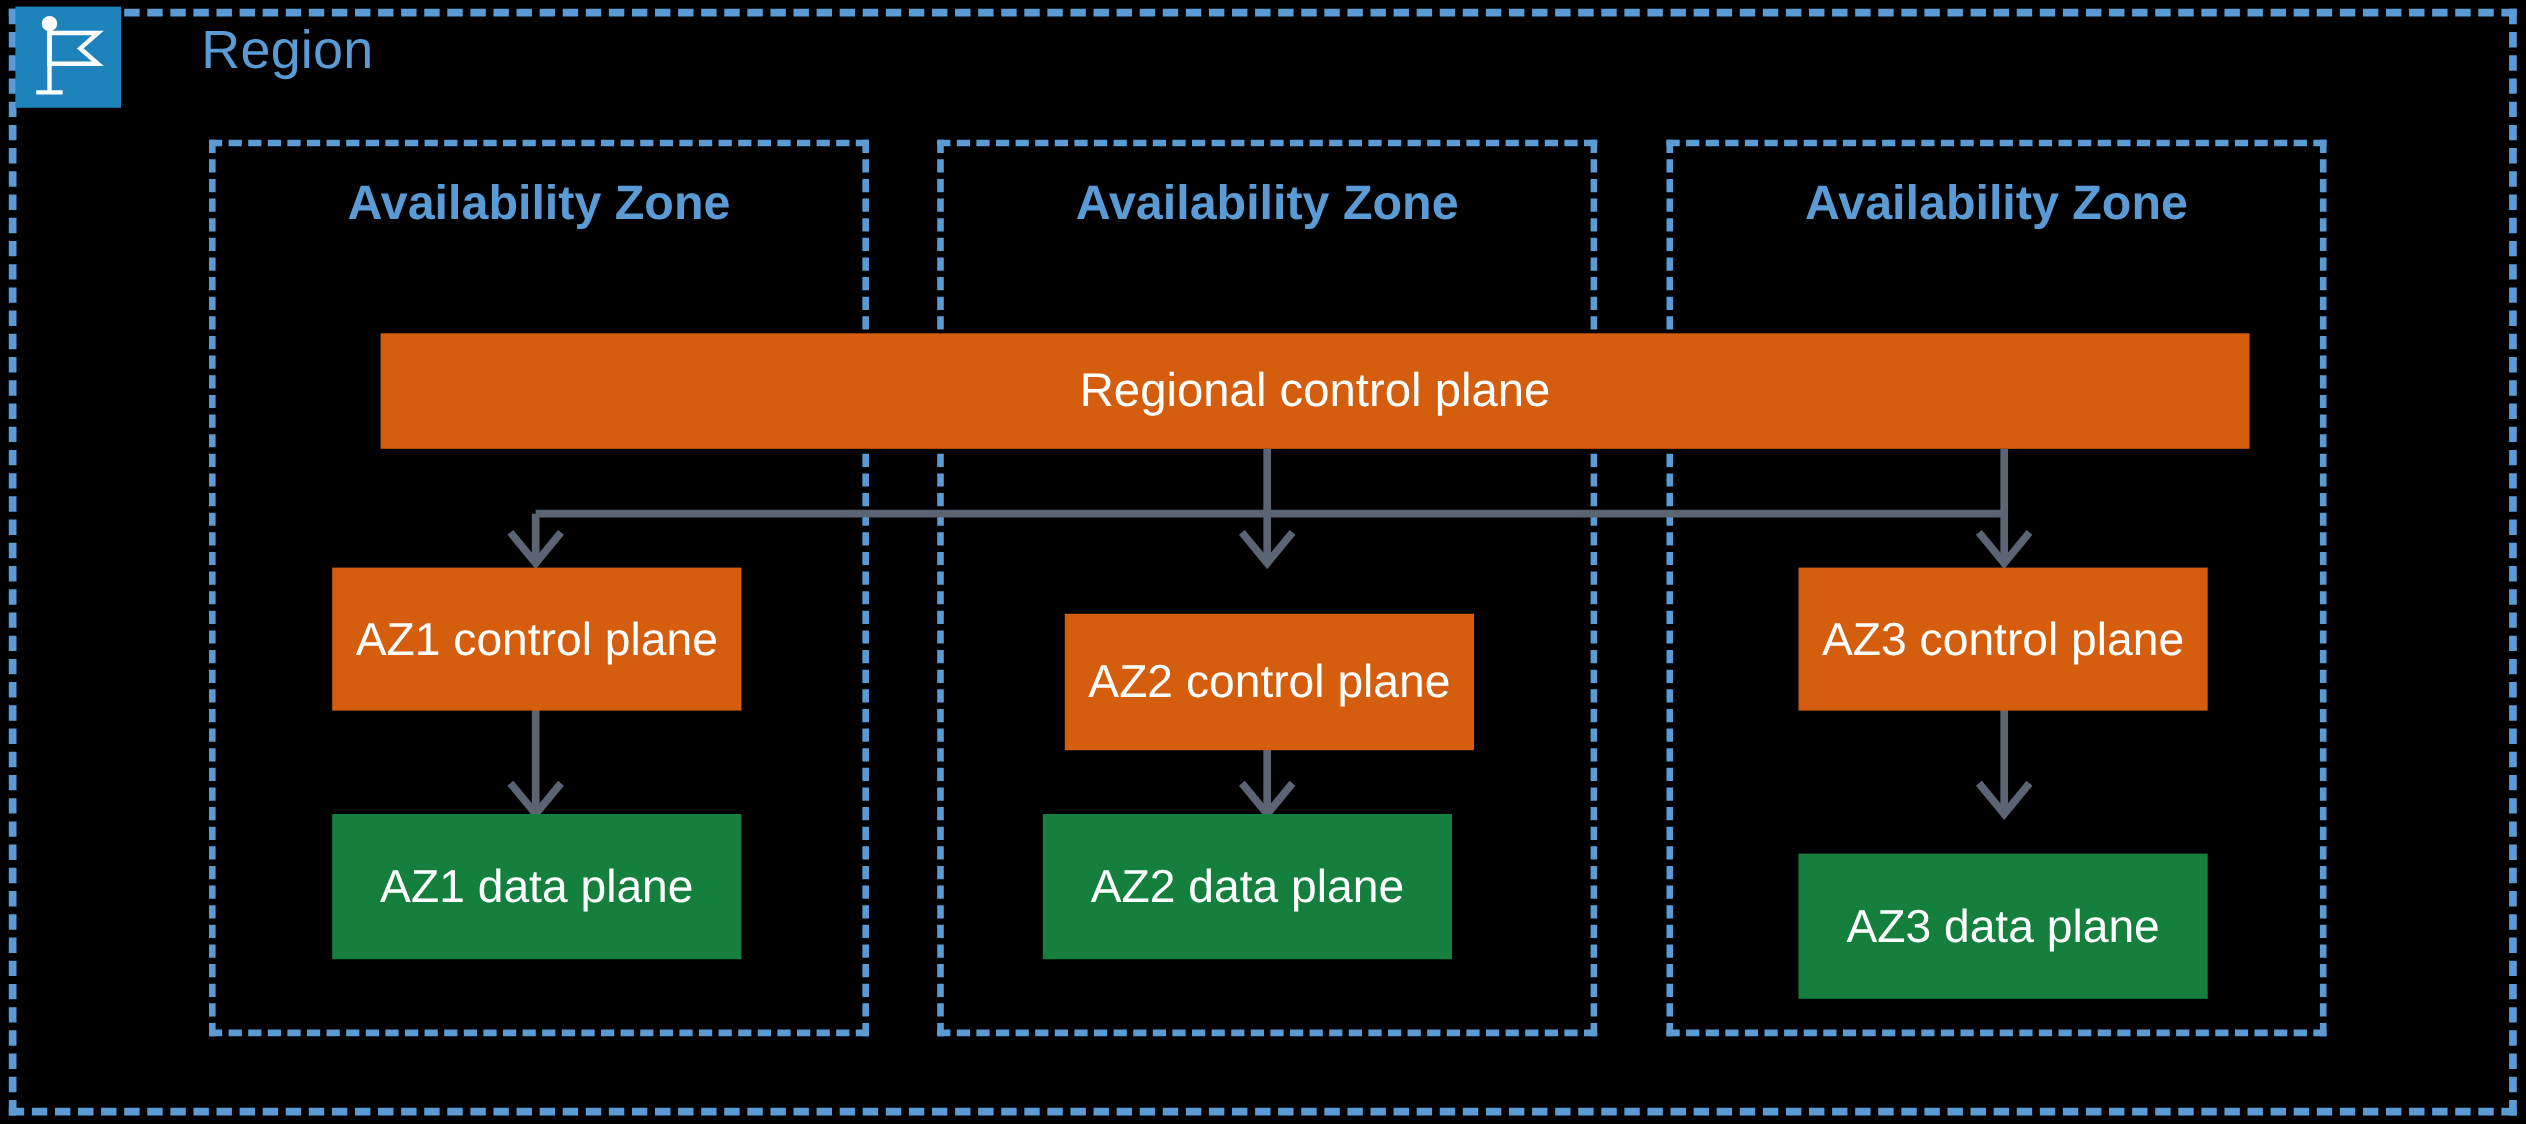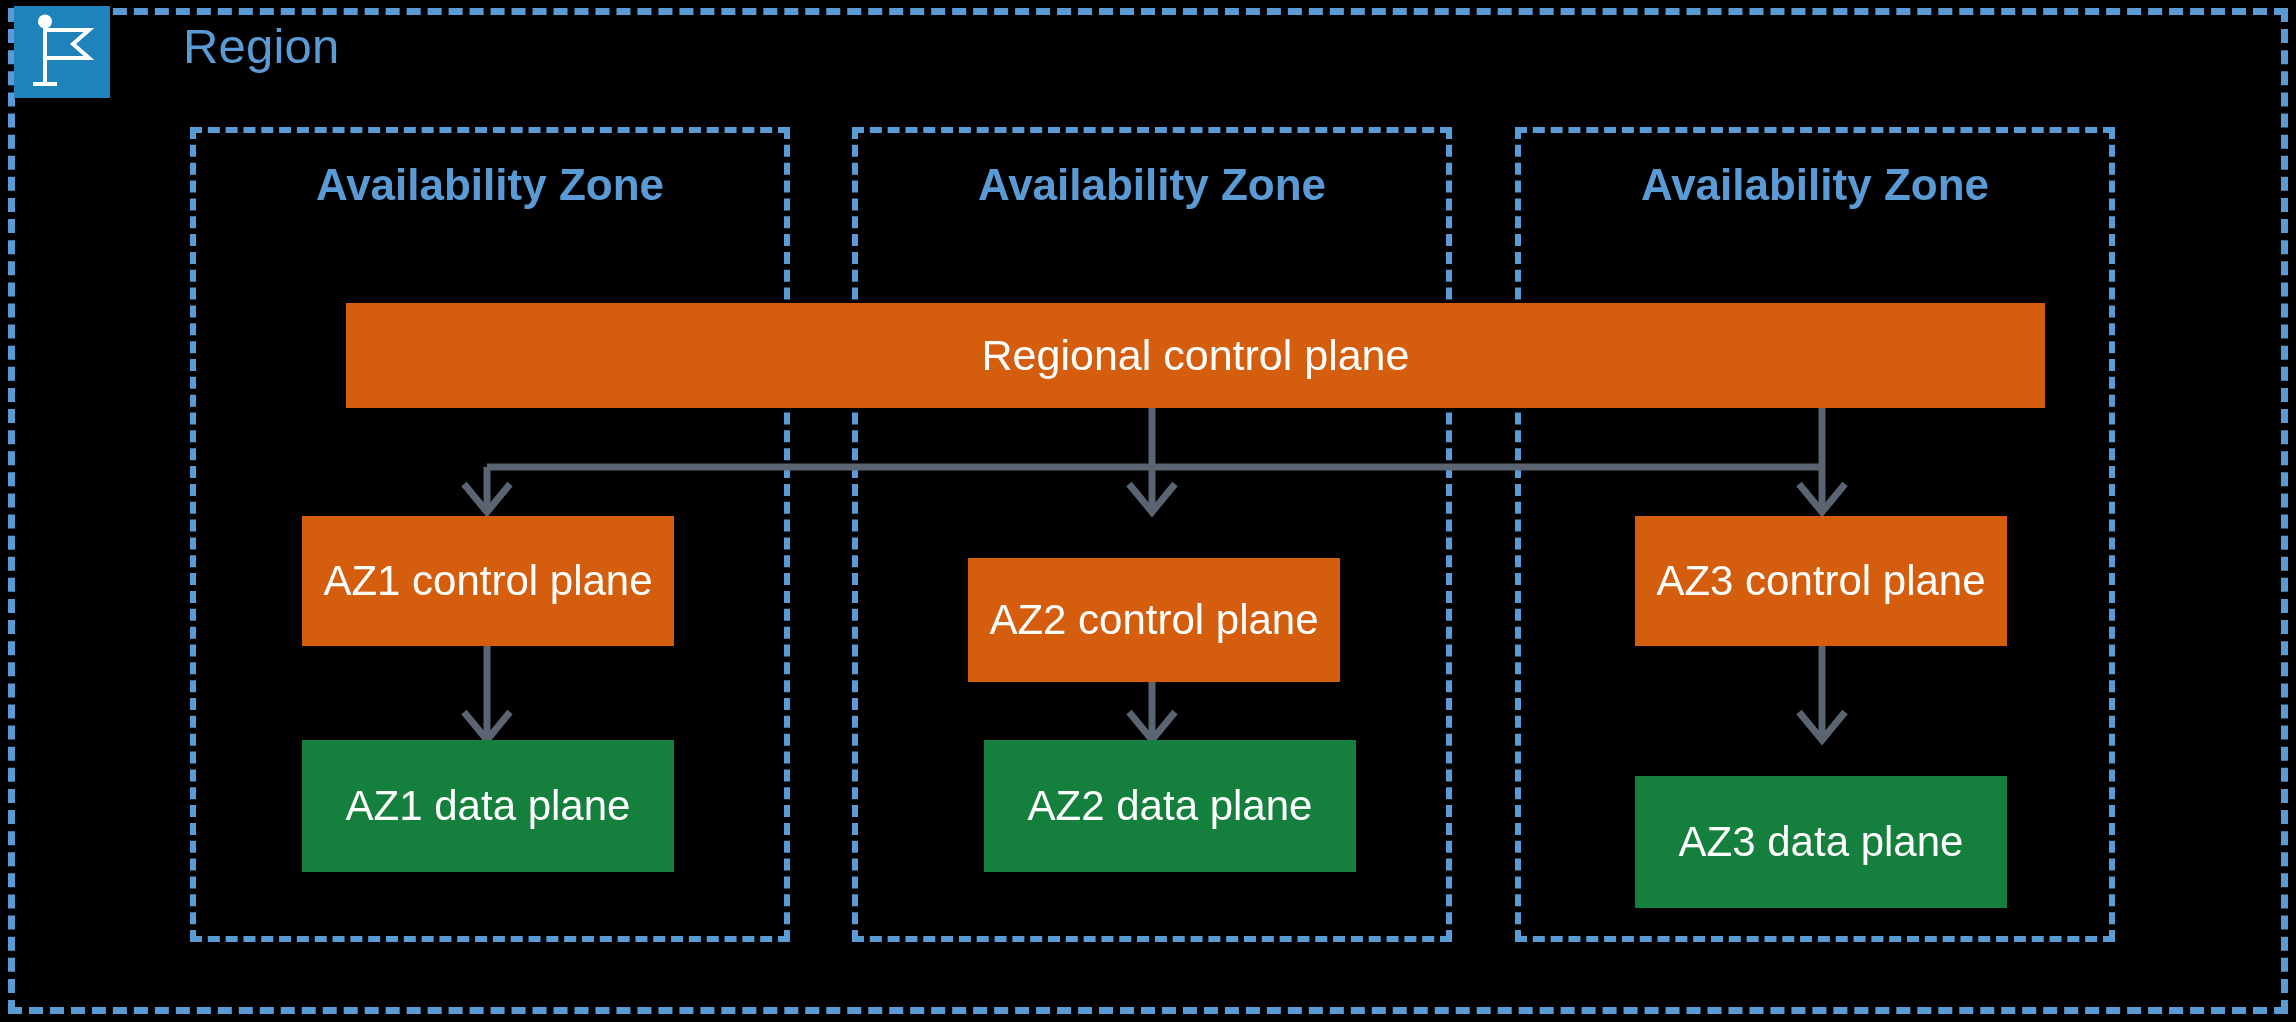--- a/index.html
+++ b/index.html
@@ -176,21 +176,21 @@
   <div class="node control" style="left:302px; top:516px; width:372px; height:130px;">
     <span>AZ1 control plane</span>
   </div>
   <div class="node data" style="left:302px; top:740px; width:372px; height:132px;">
     <span>AZ1 data plane</span>
   </div>
 
   <div class="node control" style="left:968px; top:516px; width:372px; height:124px;margin-top:42px;">
     <span>AZ2 control plane</span>
   </div>
-  <div class="node data" style="left:984px; top:740px; width:372px; height:132px;">
+  <div class="node data" style="left:948px; top:740px; width:372px; height:132px;">
     <span>AZ2 data plane</span>
   </div>
 
   <div class="node control" style="left:1635px; top:516px; width:372px; height:130px;">
     <span>AZ3 control plane</span>
   </div>
   <div class="node data" style="left:1635px; top:776px; width:372px; height:132px;">
     <span>AZ3 data plane</span>
   </div>
 

